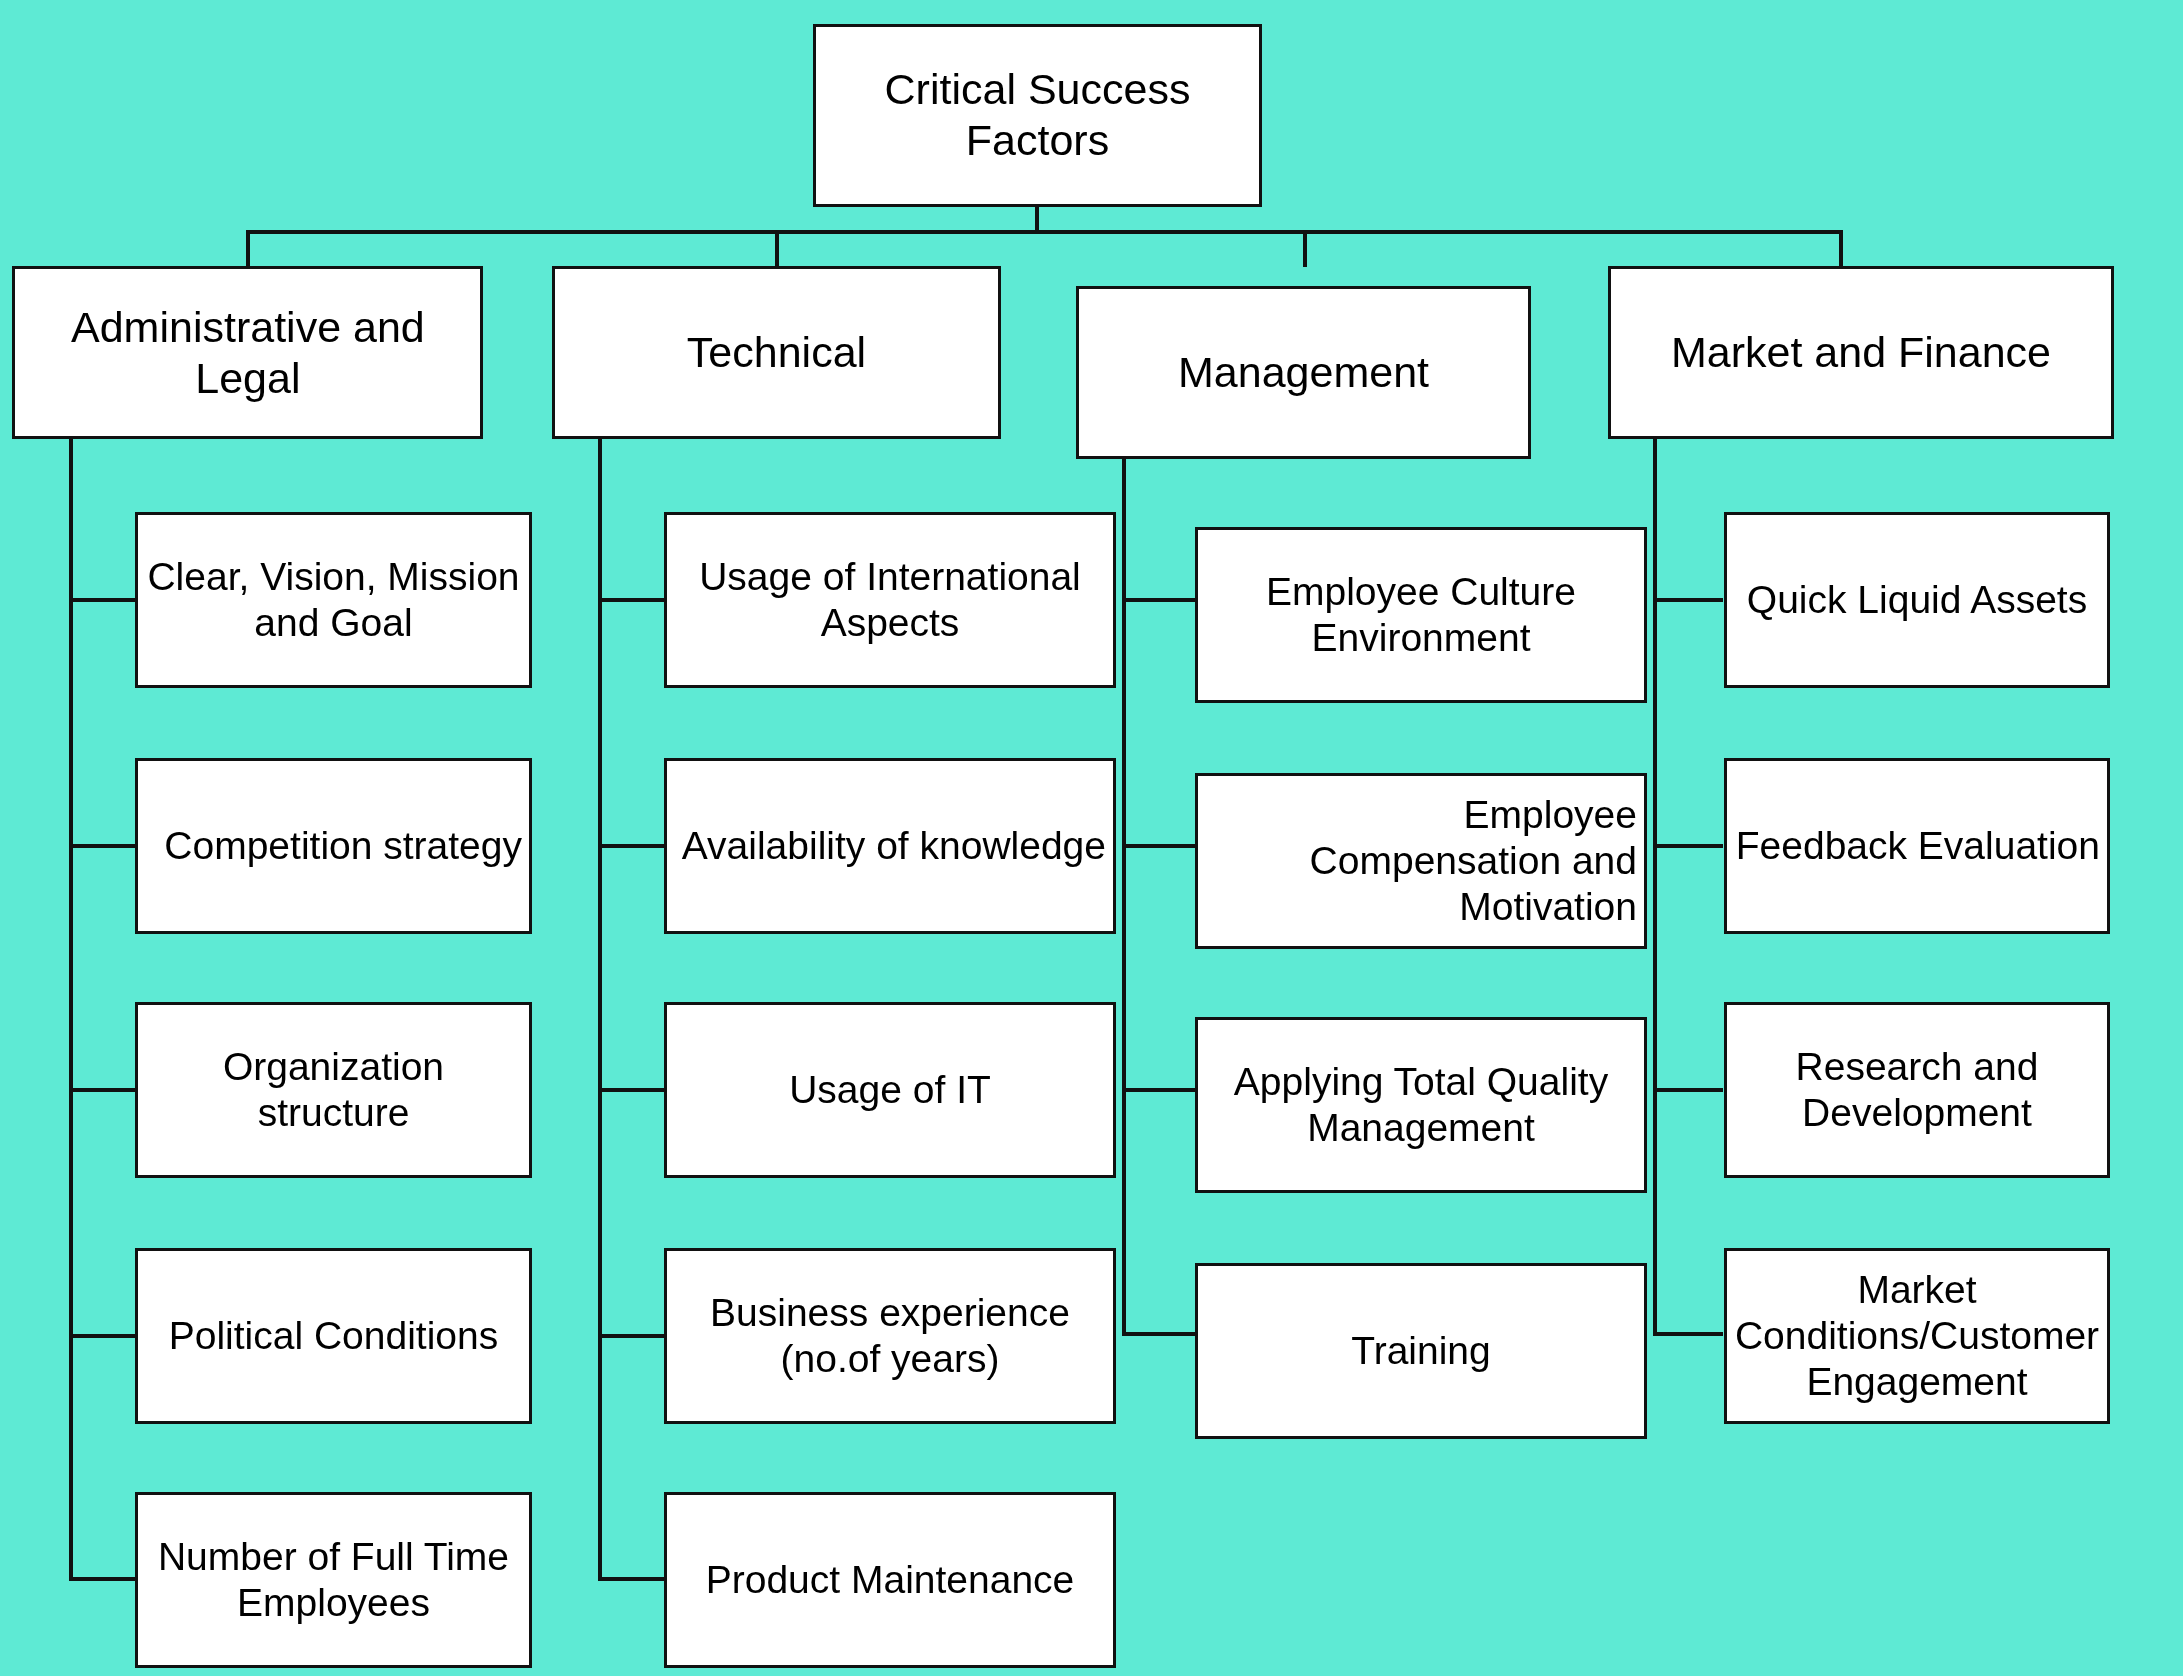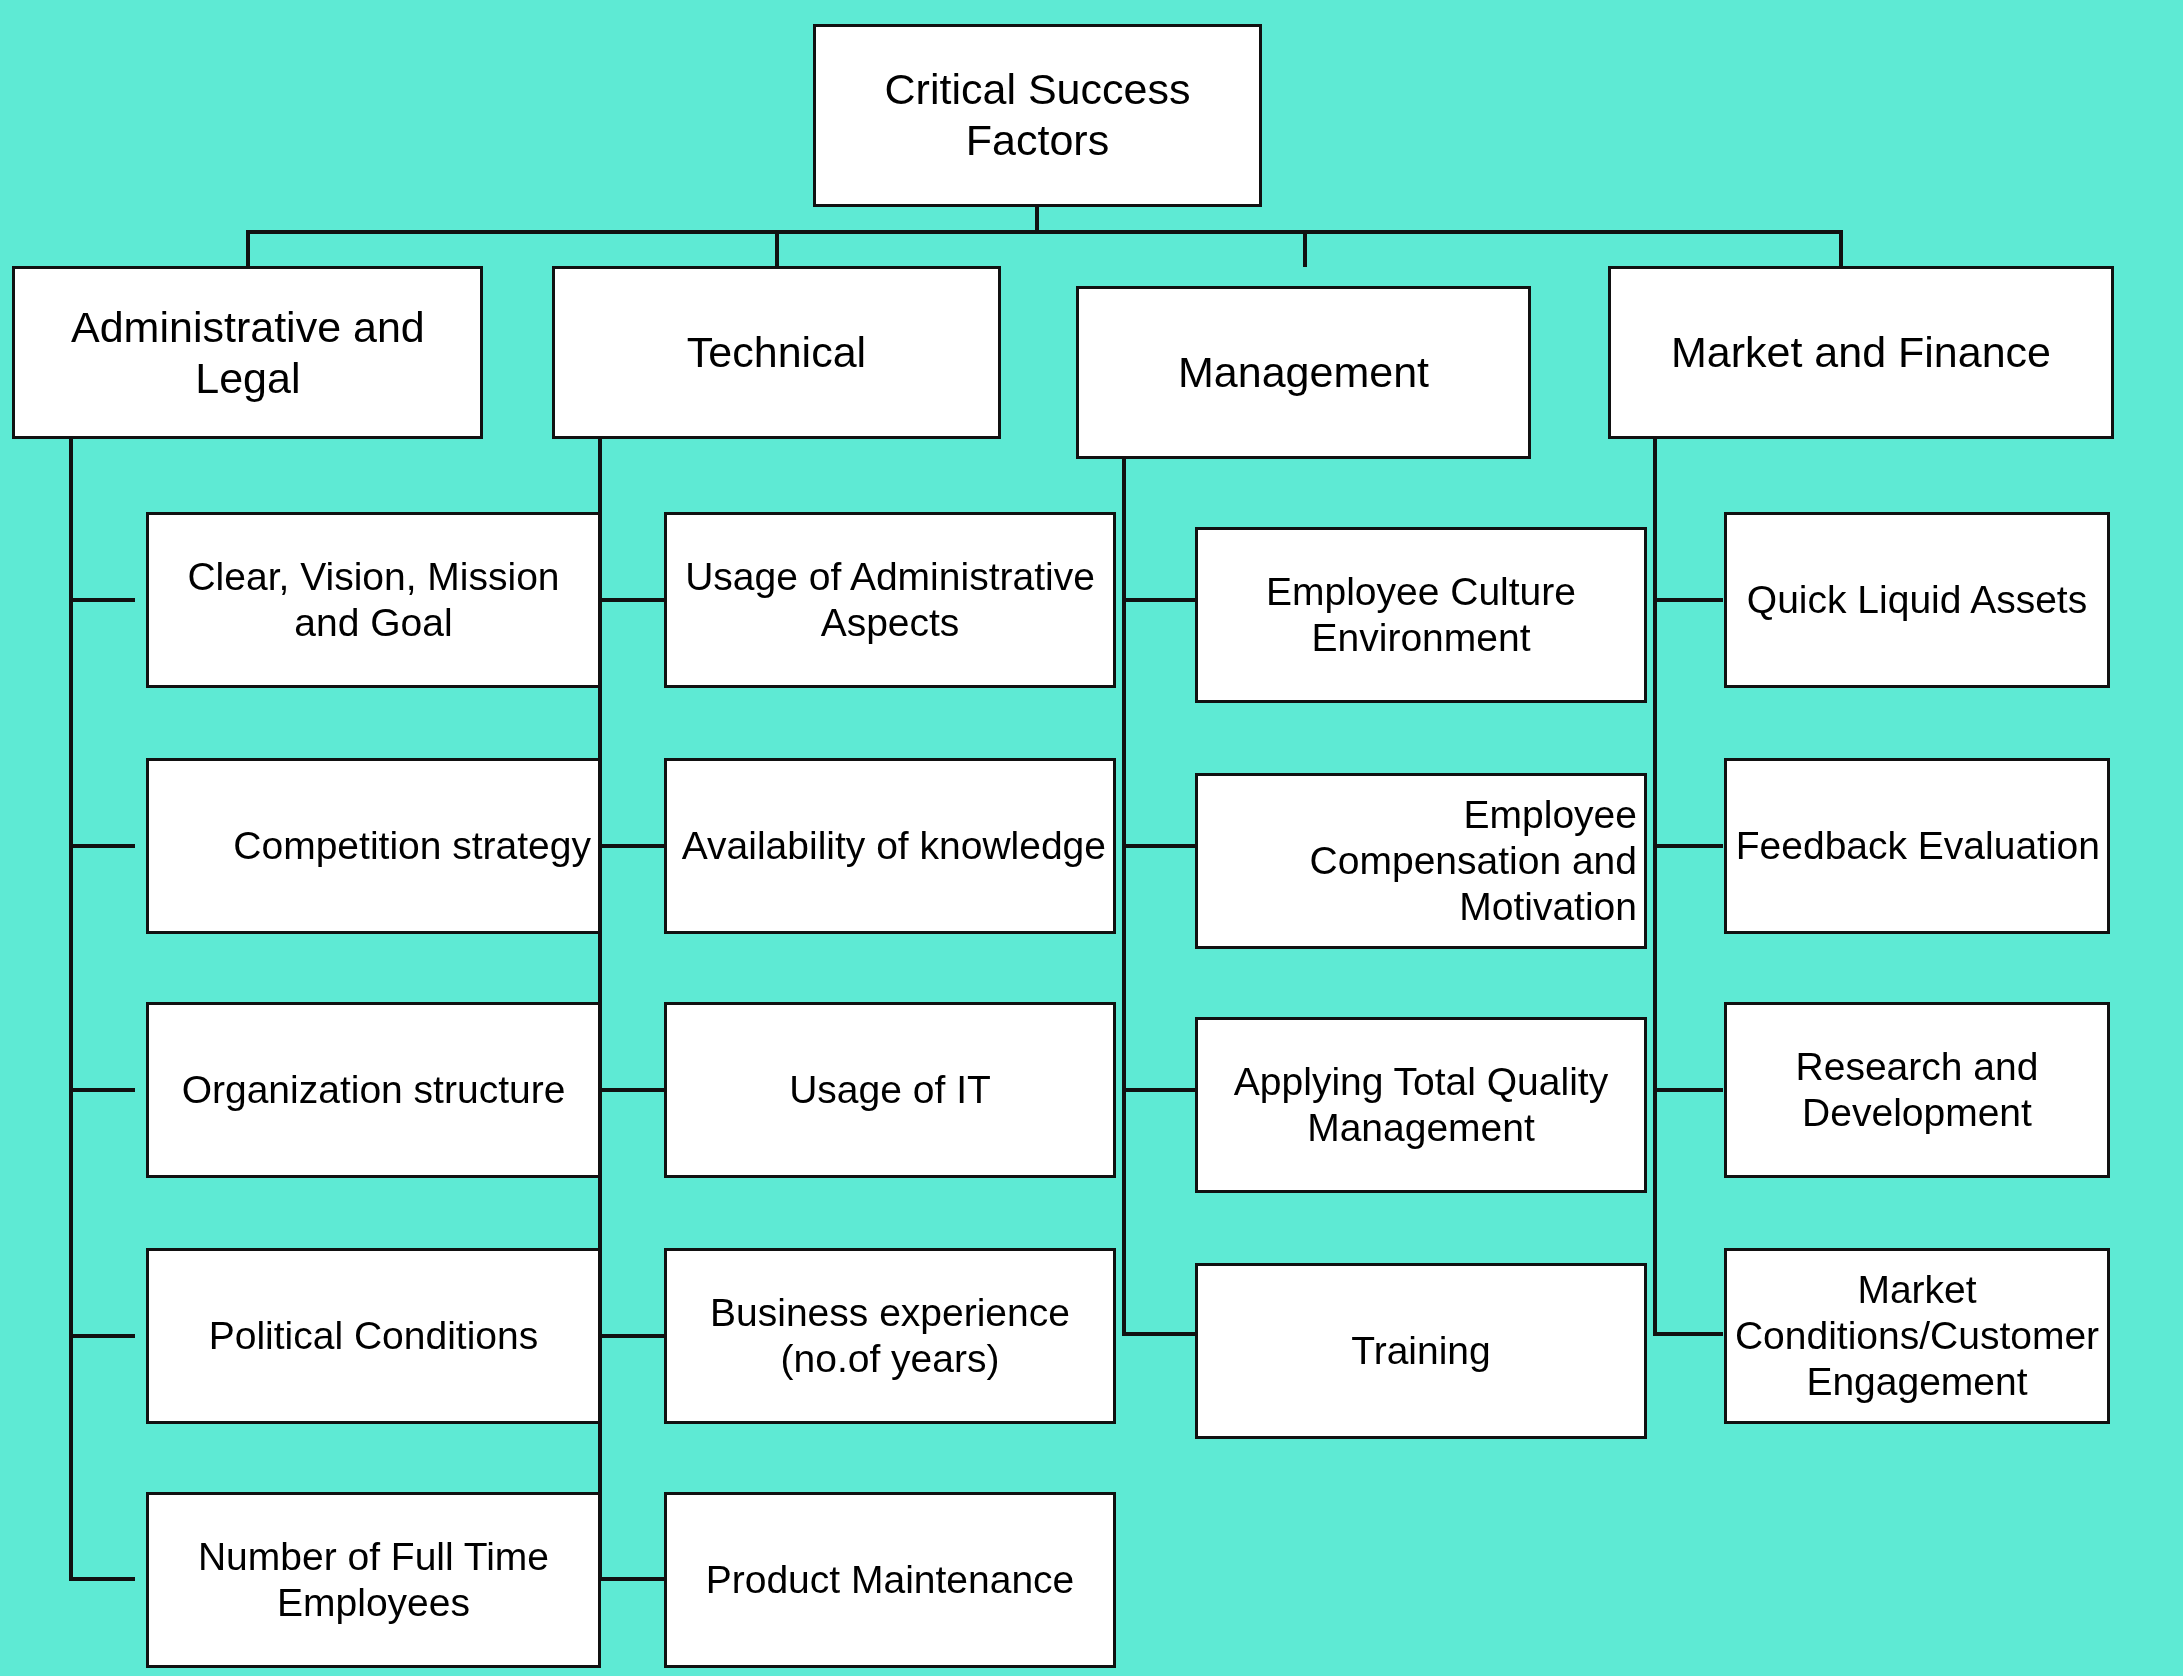--- a/index.html
+++ b/index.html
@@ -32,21 +32,21 @@
   .lvl2{
     top:266px;height:173px;font-size:43px;
   }
   #cat0{left:12.4px;width:471px;justify-content:flex-end;}
   #cat1{left:552px;width:449px;}
   #cat2{left:1076px;width:455px;margin-top:20px;}
   #cat3{left:1608px;width:506px;}
 
   .leaf{font-size:39px;}
   
-  .c0{left:146px;width:455px;}
+  .c0{left:135px;width:397px;}
   .c1{left:664px;width:452px;}
   .c2{left:1195px;width:452px;margin-top:15px;}
   .c3{left:1724px;width:386px;}
 
   
   .r0{top:512px;height:176px;}
   .r1{top:758px;height:176px;text-align:right;}
   .r2{top:1002px;height:176px;}
   .r3{top:1248px;height:176px;}
   .r4{top:1492px;height:176px;}
@@ -127,21 +127,21 @@
     <span>Organization structure</span>
   </div>
   <div class="node leaf c0 r3">
     <span>Political Conditions</span>
   </div>
   <div class="node leaf c0 r4">
     <span>Number of Full Time Employees</span>
   </div>
 
   <div class="node leaf c1 r0">
-    <span>Usage of Administrative Aspects</span>
+    <span>Usage of International Aspects</span>
   </div>
   <div class="node leaf c1 r1">
     <span>Availability of knowledge</span>
   </div>
   <div class="node leaf c1 r2">
     <span>Usage of IT</span>
   </div>
   <div class="node leaf c1 r3">
     <span>Business experience (no.of years)</span>
   </div>

